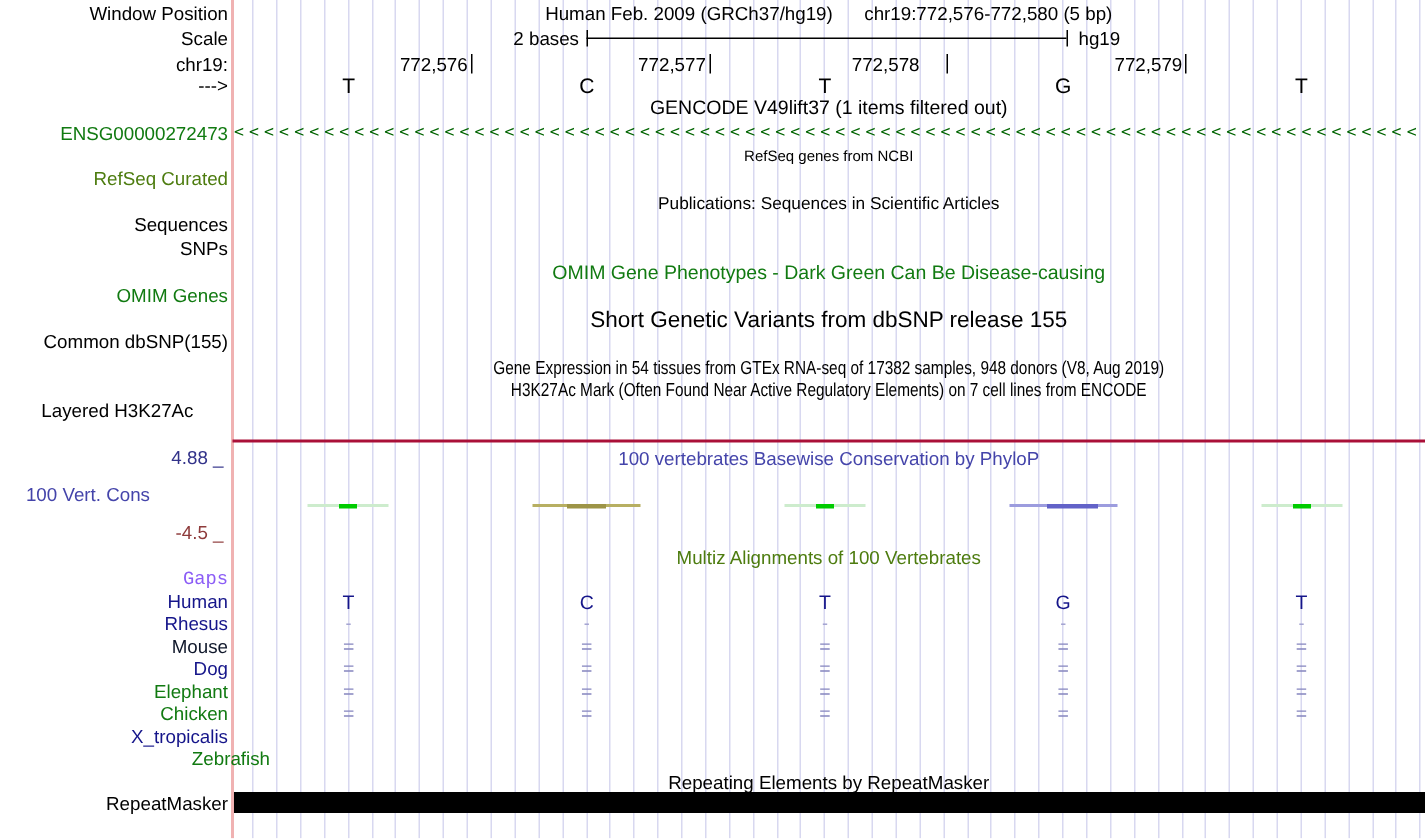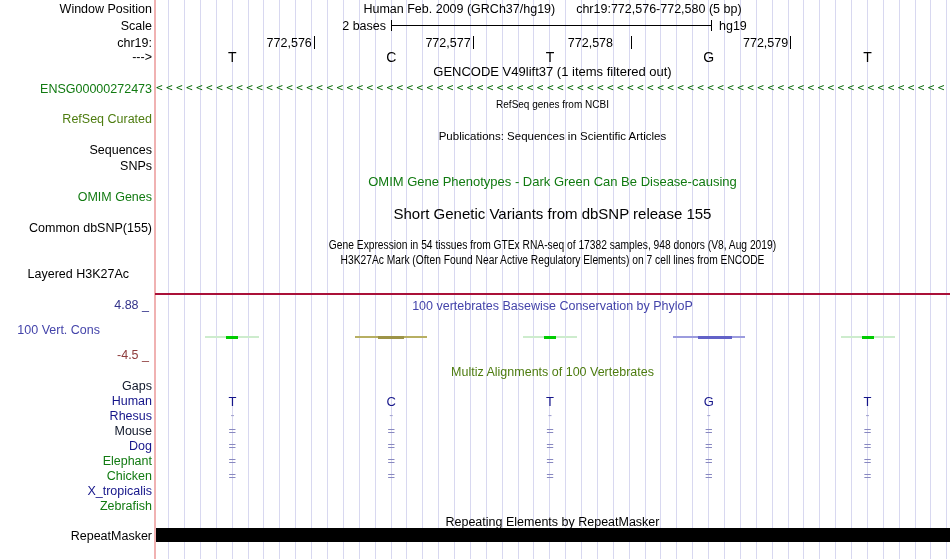--- a/index.html
+++ b/index.html
@@ -99,29 +99,29 @@
   <div class="lbl navy" style="top:111.5px">RefSeq Curated</div>
   <div class="lbl" style="top:142.5px">Sequences</div>
   <div class="lbl" style="top:158.5px">SNPs</div>
   <div class="lbl green" style="top:189.5px">OMIM Genes</div>
   <div class="lbl" style="top:220.5px">Common dbSNP(155)</div>
   <div class="lbl w129" style="top:266.5px">Layered H3K27Ac</div>
   <div class="lbl w149 axmax" style="top:297.5px">4.88 _</div>
   <div class="lbl w100 blue" style="top:322.5px">100 Vert. Cons</div>
   <div class="lbl w149 maroontx" style="top:347.5px">-4.5 _</div>
   <div id="species-labels">
-      <div class="lbl" style="top: 378.5px; color: #0f172a;">Gaps</div>
+      <div class="lbl" style="top: 378.5px; color: #8b5cf6; font-family: Liberation Mono, monospace;">Gaps</div>
       <div class="lbl" style="top: 393.5px; color: rgb(21, 21, 138);">Human</div>
       <div class="lbl" style="top: 408.5px; color: rgb(21, 21, 138);">Rhesus</div>
       <div class="lbl" style="top: 423.5px; color: #0f172a;">Mouse</div>
       <div class="lbl" style="top: 438.5px; color: rgb(21, 21, 138);">Dog</div>
       <div class="lbl" style="top: 453.5px; color: rgb(17, 122, 17);">Elephant</div>
       <div class="lbl" style="top: 468.5px; color: rgb(17, 122, 17); text-align: right;">Chicken</div>
       <div class="lbl" style="top: 483.5px; color: rgb(21, 21, 138);">X_tropicalis</div>
-      <div class="lbl" style="top: 498.5px; color: rgb(17, 122, 17);">Zebrafish</div>
+      <div class="lbl" style="top: 498.5px; color: rgb(17, 122, 17); padding-left: 28px;">Zebrafish</div>
     </div>
   <div class="lbl" style="top:528.5px">RepeatMasker</div>
 
   <div class="ctitle" style="top:1.5px;font-size:12.5px">
     <span>Human Feb. 2009 (GRCh37/hg19)</span>
     <span style="display:inline-block;width:14px"></span>
     <span>chr19:772,576-772,580 (5 bp)</span>
   </div>
   <div class="scale-val">2 bases</div>
   <div class="scale-line"></div>

